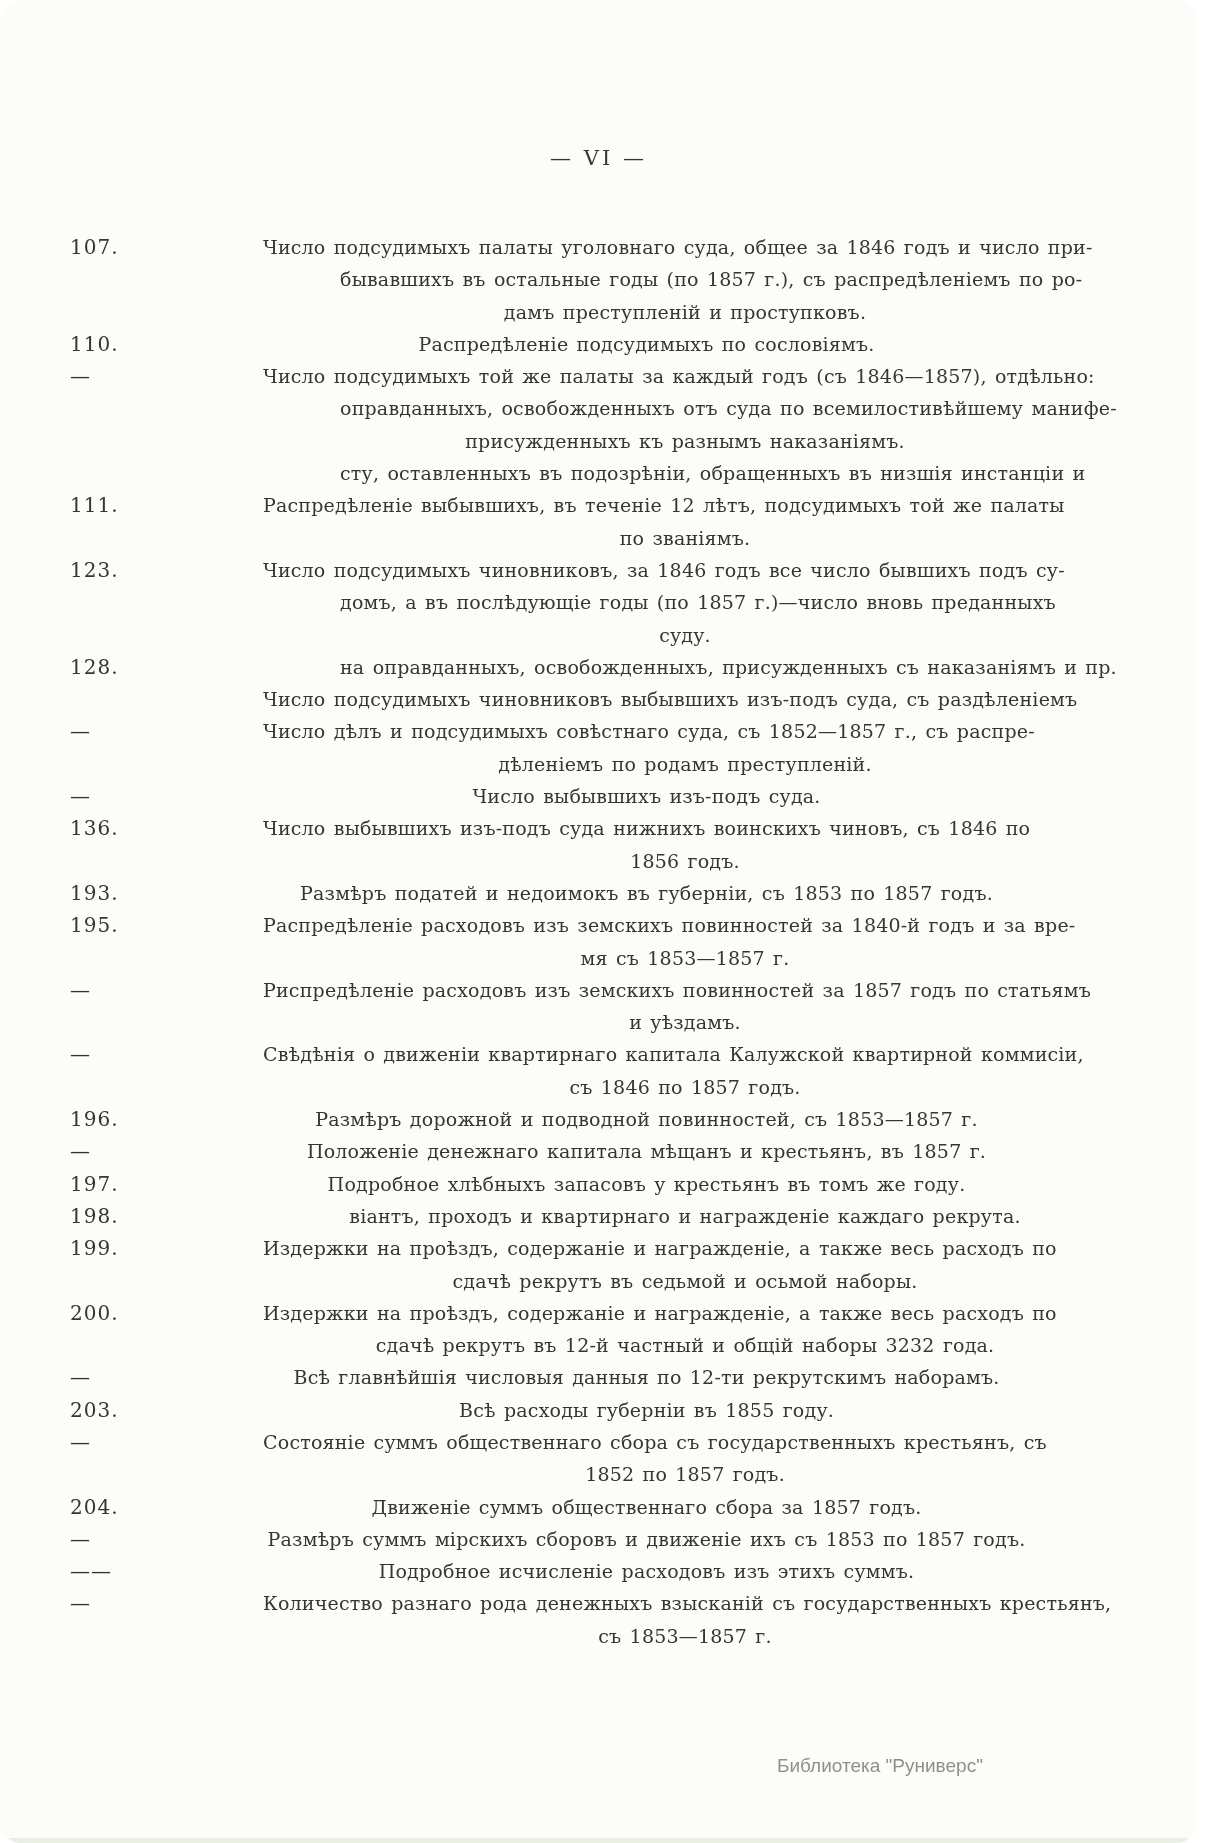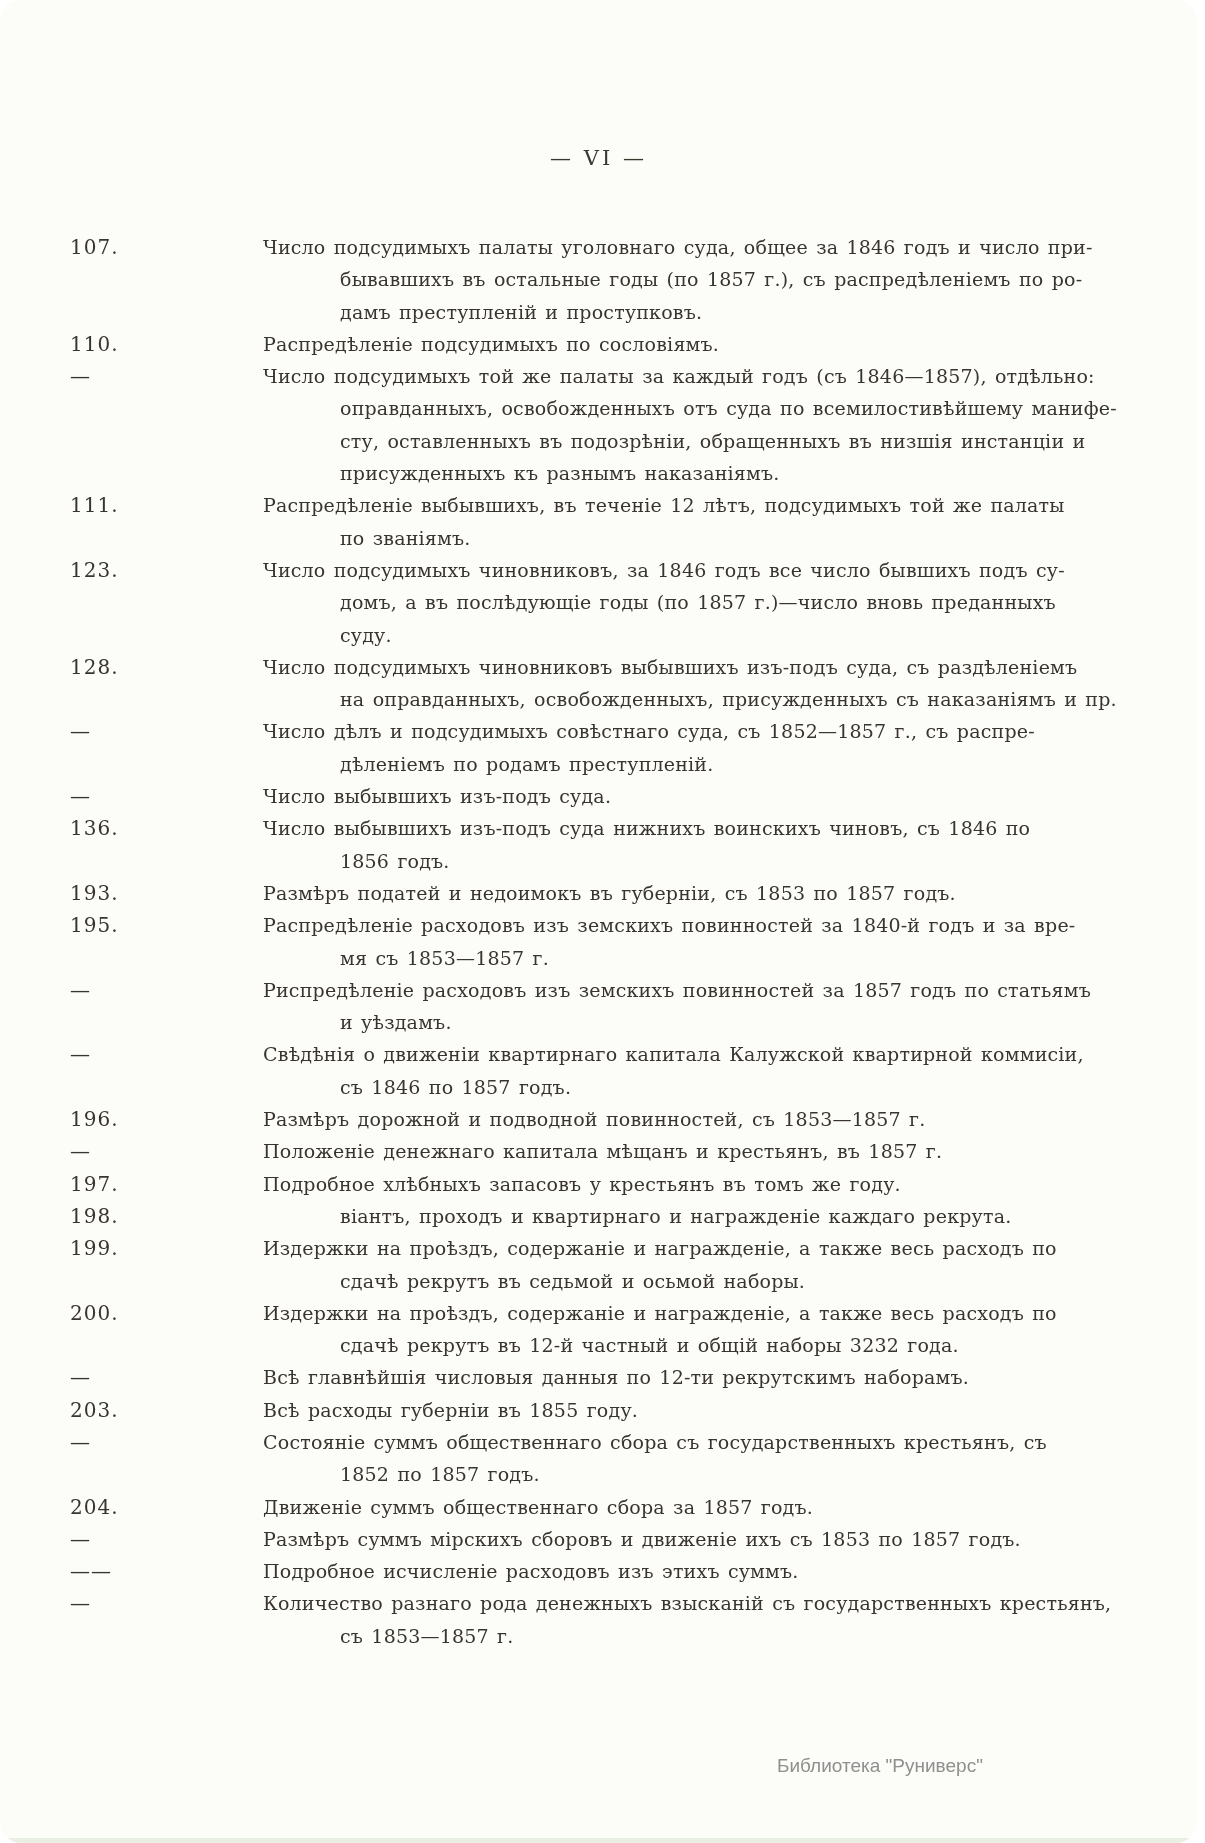--- a/index.html
+++ b/index.html
@@ -33,20 +33,21 @@
     line-height:32.3px;
     white-space:nowrap;
   }
   .txt{width:767px;margin-left:20px;}
   .line{
     font-size:19px;
     line-height:32.3px;
     white-space:nowrap;
     word-spacing:2px;
     letter-spacing:0.2px;
+    text-align:center;
   }
   .line.just{
     text-align:justify;
     text-align-last:justify;
   }
   .line.cont{padding-left:77px;}
   .watermark{
     position:absolute;top:1755px;left:777px;
     font-family:"Liberation Sans","DejaVu Sans",sans-serif;
     font-size:19px;
@@ -76,44 +77,44 @@
         <div class="num">110.</div>
         <div class="txt">
           <div class="line">Распредѣленіе подсудимыхъ по сословіямъ.</div>
         </div>
       </div>
       <div class="entry">
         <div class="num">—</div>
         <div class="txt">
           <div class="line just">Число подсудимыхъ той же палаты за каждый годъ (съ 1846—1857), отдѣльно:</div>
           <div class="line cont just">оправданныхъ, освобожденныхъ отъ суда по всемилостивѣйшему манифе-</div>
+          <div class="line cont">присужденныхъ къ разнымъ наказаніямъ.</div>
           <div class="line cont just">сту, оставленныхъ въ подозрѣніи, обращенныхъ въ низшія инстанціи и</div>
-          <div class="line cont">присужденныхъ къ разнымъ наказаніямъ.</div>
         </div>
       </div>
       <div class="entry">
         <div class="num">111.</div>
         <div class="txt">
           <div class="line just">Распредѣленіе выбывшихъ, въ теченіе 12 лѣтъ, подсудимыхъ той же палаты</div>
           <div class="line cont">по званіямъ.</div>
         </div>
       </div>
       <div class="entry">
         <div class="num">123.</div>
         <div class="txt">
           <div class="line just">Число подсудимыхъ чиновниковъ, за 1846 годъ все число бывшихъ подъ су-</div>
           <div class="line cont just">домъ, а въ послѣдующіе годы (по 1857 г.)—число вновь преданныхъ</div>
           <div class="line cont">суду.</div>
         </div>
       </div>
       <div class="entry">
         <div class="num">128.</div>
         <div class="txt">
+          <div class="line cont">на оправданныхъ, освобожденныхъ, присужденныхъ съ наказаніямъ и пр.</div>
           <div class="line just">Число подсудимыхъ чиновниковъ выбывшихъ изъ-подъ суда, съ раздѣленіемъ</div>
-          <div class="line cont">на оправданныхъ, освобожденныхъ, присужденныхъ съ наказаніямъ и пр.</div>
         </div>
       </div>
       <div class="entry">
         <div class="num">—</div>
         <div class="txt">
           <div class="line just">Число дѣлъ и подсудимыхъ совѣстнаго суда, съ 1852—1857 г., съ распре-</div>
           <div class="line cont">дѣленіемъ по родамъ преступленій.</div>
         </div>
       </div>
       <div class="entry">

